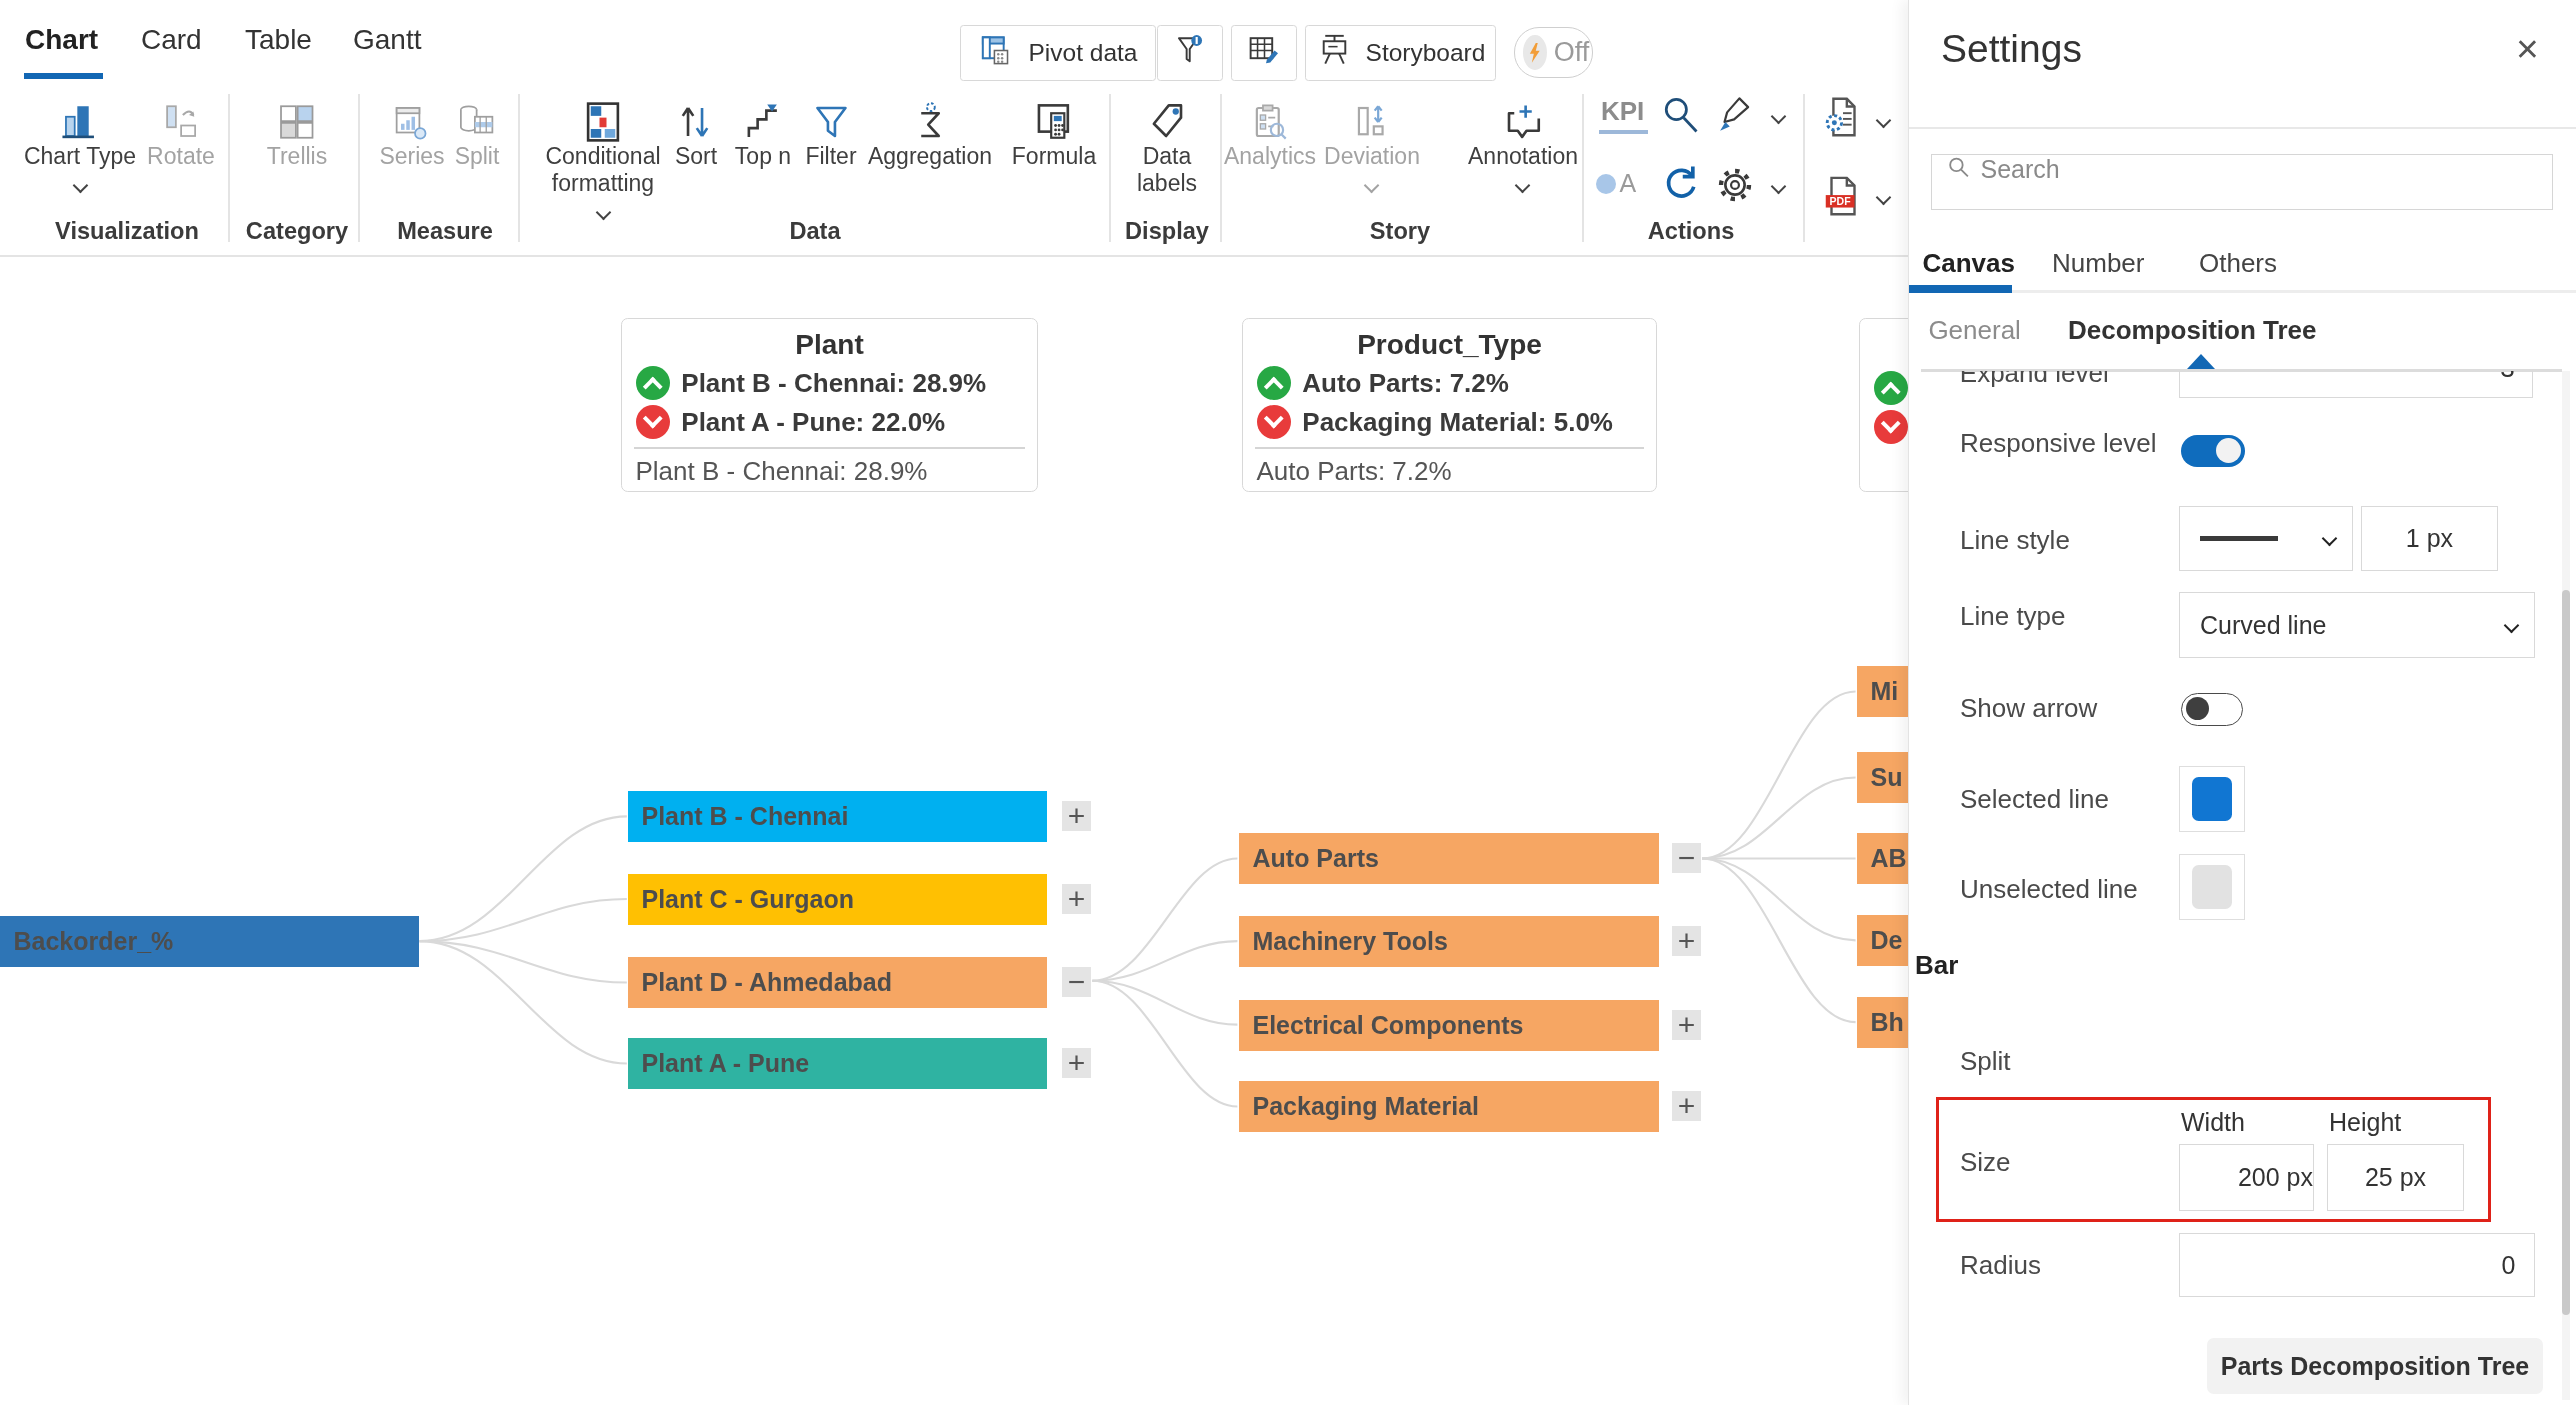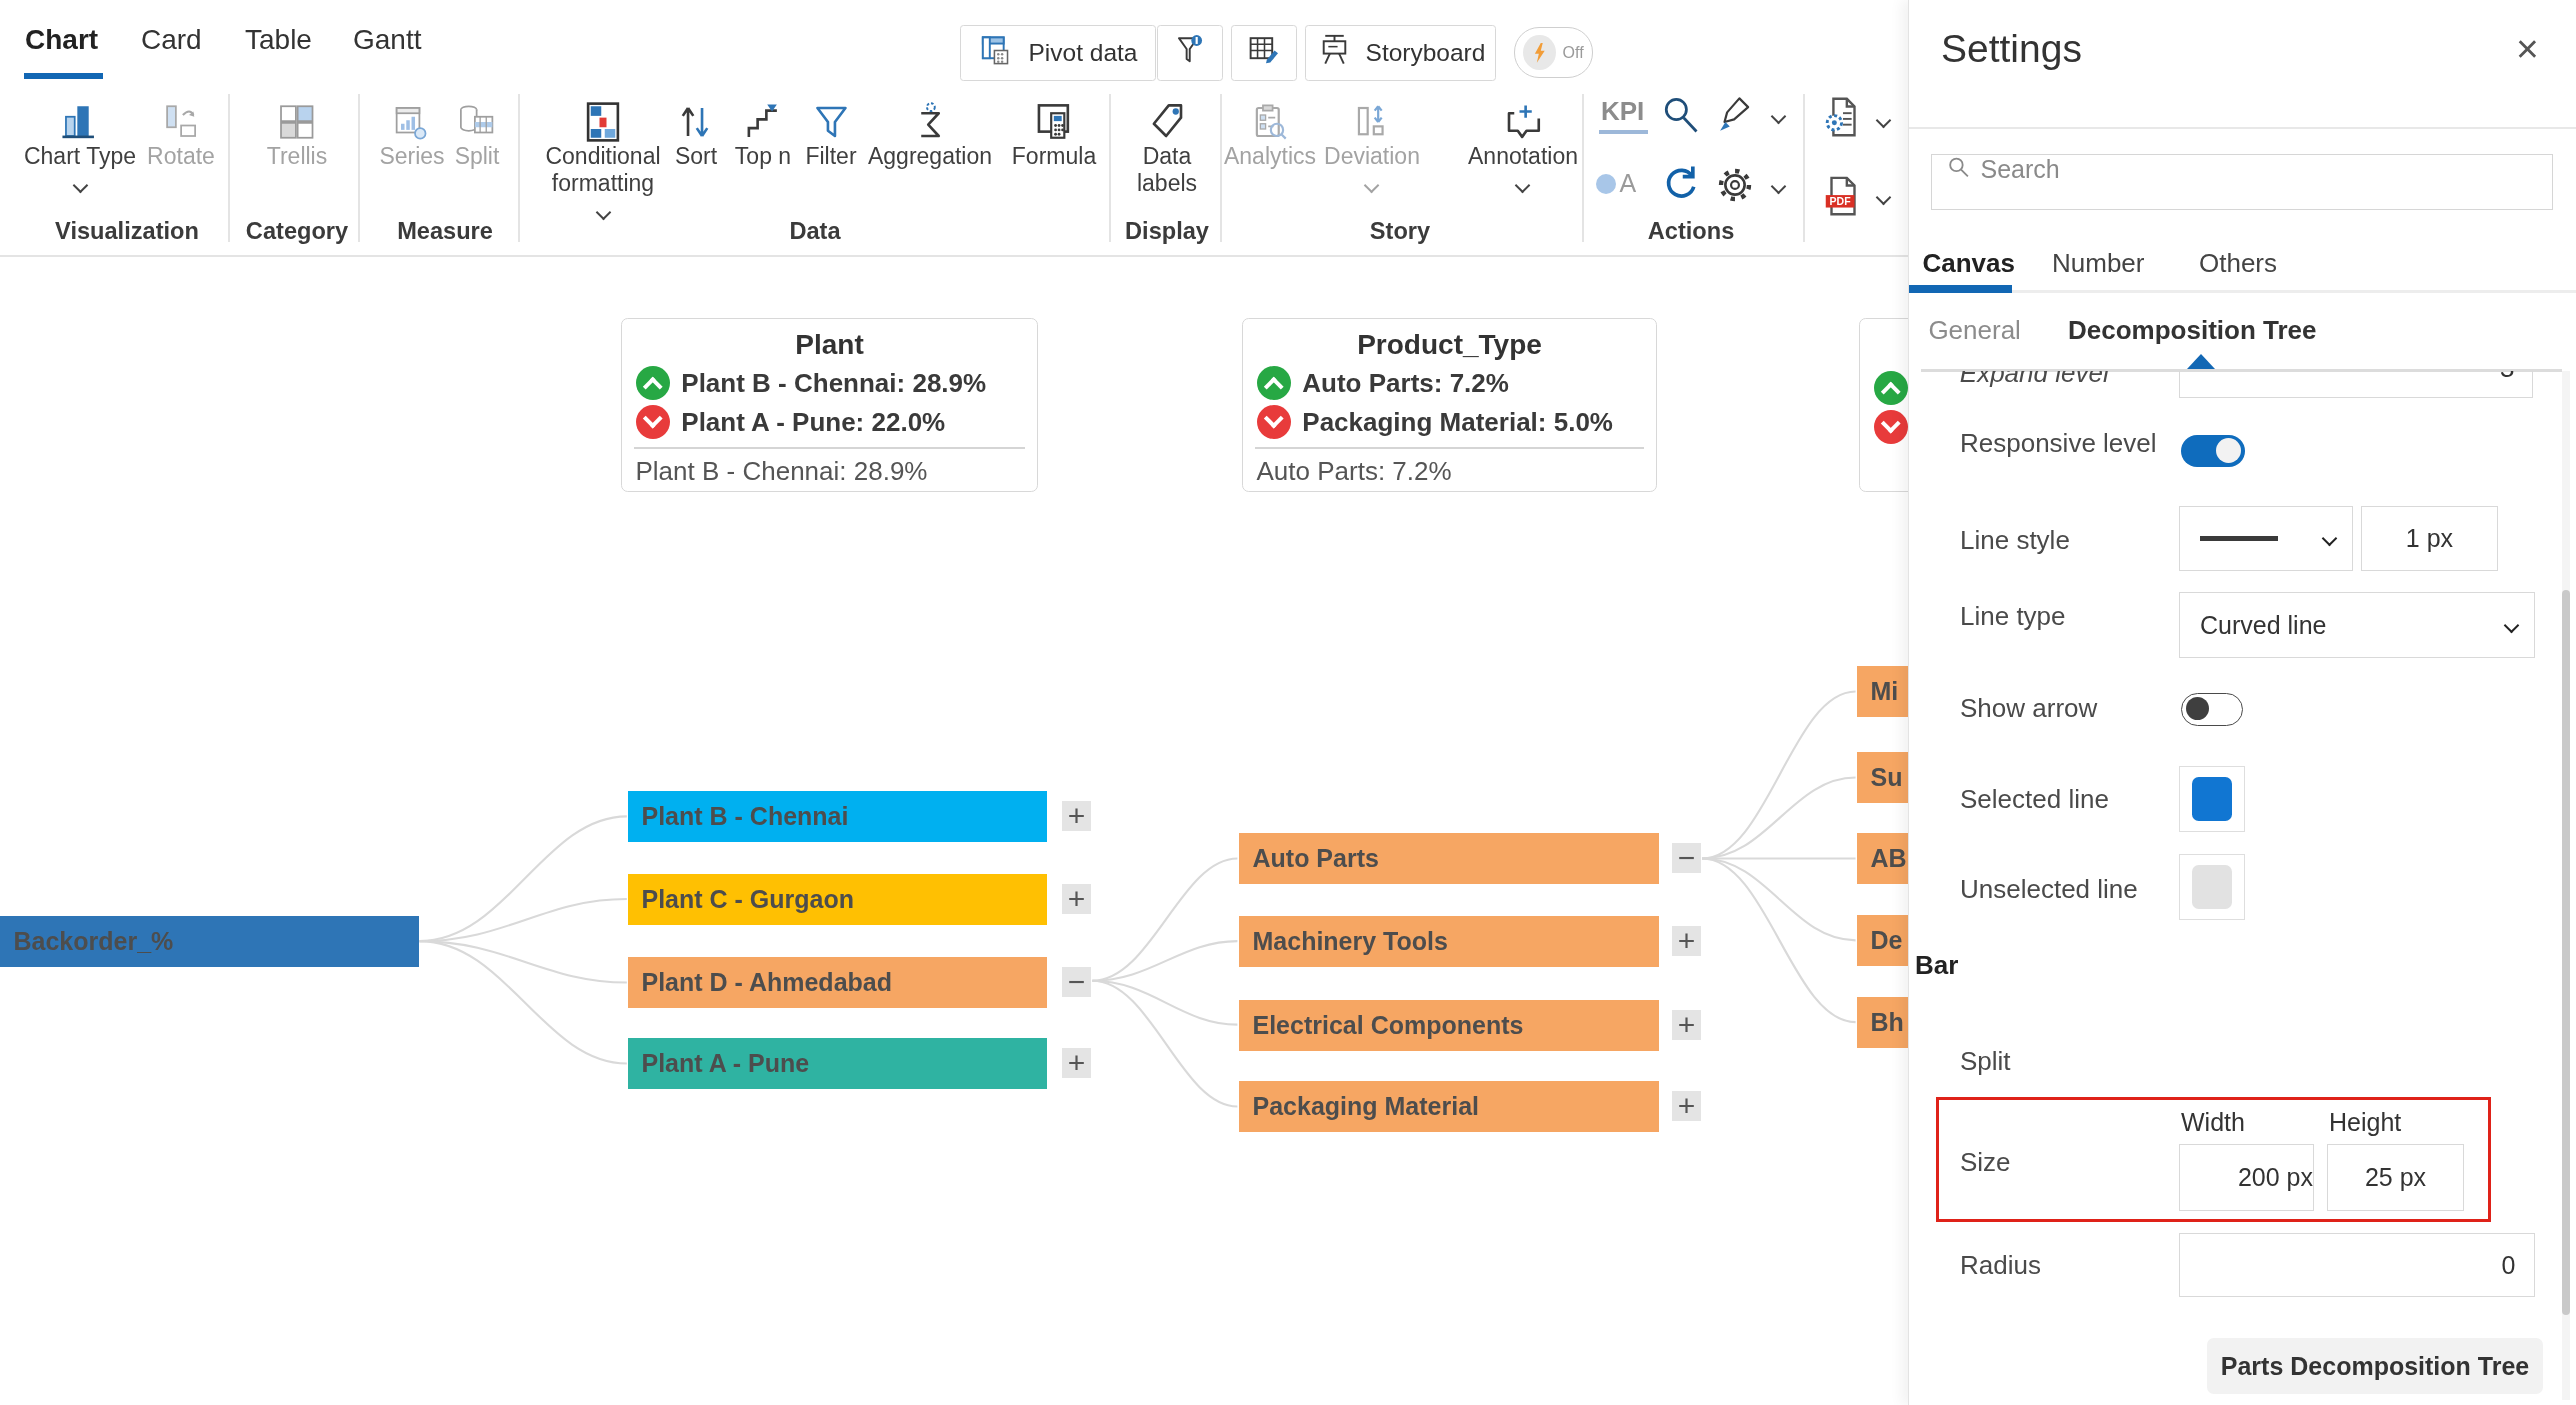--- a/index.html
+++ b/index.html
@@ -12,21 +12,21 @@
   .tab.active { font-weight:bold; color:#222; }
   .tab-underline { position:absolute; left:23.6px; top:73px; width:79px; height:5.9px; background:#1267b4; }
 
   
   .qbtn { position:absolute; top:25px; height:56px; border:1.7px solid #d8d8d8; border-radius:3.4px;
           background:#fff; display:flex; align-items:center; justify-content:center; gap:13px;
           font-size:24.5px; color:#333; }
   .offpill { position:absolute; left:1514px; top:27px; width:79px; height:51px; border:1.7px solid #cfcfcf;
              border-radius:25px; background:#fff; display:flex; align-items:center; gap:6.7px; padding:0 8.4px; }
   .offpill .bcirc { width:35px; height:35px; border-radius:50%; background:#e8e8e8; display:flex; align-items:center; justify-content:center; }
-  .offpill .offtxt { font-size:16px; color:#9a9a9a; }
+  .offpill .offtxt { font-size:27px; color:#9a9a9a; }
 
   
   .rbtn { position:absolute; top:89px; transform:translateX(-50%); text-align:center; color:#3f3f3f; font-size:23px; }
   .rbtn .icon { height:54px; display:flex; align-items:flex-end; justify-content:center; }
   .rbtn .lbl { line-height:27px; white-space:nowrap; }
   .rbtn .lbl.wrap { white-space:normal; width:160px; }
   .rbtn.disabled { color:#a3a3a3; }
   .rgroup { position:absolute; top:218px; transform:translateX(-50%); font-size:23.6px; font-weight:bold; color:#3b3b3b; }
   .vdiv { position:absolute; top:94px; height:148px; width:1.7px; background:#e4e4e4; }
   .ribbon-border { position:absolute; left:0; top:255px; width:1908px; height:1.7px; background:#e4e4e4; }
@@ -82,21 +82,21 @@
 
   .srow-lbl { position:absolute; left:51px; font-size:26px; color:#4a4a4a; }
   .ctl { position:absolute; border:1.7px solid #d9d9d9; background:#fff; display:flex; align-items:center; font-size:25px; color:#333; }
   .ctl .cv { position:absolute; right:17px; border-color:#222; }
   .toggle-on { position:absolute; left:272px; width:64px; height:32px; border-radius:16px; background:#0f6cbd; }
   .toggle-on i { position:absolute; right:4.2px; top:3.4px; width:25px; height:25px; border-radius:50%; background:#f2f2f2; }
   .toggle-off { position:absolute; left:272px; width:62px; height:33px; border-radius:17px; background:#fff; border:1.7px solid #4a4a4a; }
   .toggle-off i { position:absolute; left:4.2px; top:3.4px; width:23px; height:23px; border-radius:50%; background:#3f3f3f; }
   .swatch { position:absolute; left:270px; width:66px; height:66px; border:1.7px solid #dedede; background:#fff; }
   .swatch i { position:absolute; left:11.8px; top:10px; width:40px; height:44px; border-radius:6.7px; display:block; }
-  .clip-row { position:absolute; left:11.8px; top:371px; width:641px; height:30px; overflow:hidden;font-style:italic; }
+  .clip-row { position:absolute; left:11.8px; top:371px; width:641px; height:30px; overflow:hidden; }
   .redbox { position:absolute; left:27px; top:1097px; width:555px; height:125px; border:3.4px solid #df2219; }
   .resetbtn { position:absolute; left:298px; top:1338px; width:336px; height:56px; background:#f2f2f2; border-radius:6.7px;
               display:flex; align-items:center; justify-content:center; font-size:25px; font-weight:bold; color:#333; cursor:pointer; }
   .sbar-track { position:absolute; left:653px; top:371px; width:8.4px; height:1029px; background:#f4f4f4; }
   .sbar-thumb { position:absolute; left:653px; top:590px; width:8.4px; height:725px; background:#c9c9c9; border-radius:4.2px; }
 </style>
 </head>
 <body>
 
 <div class="app">

